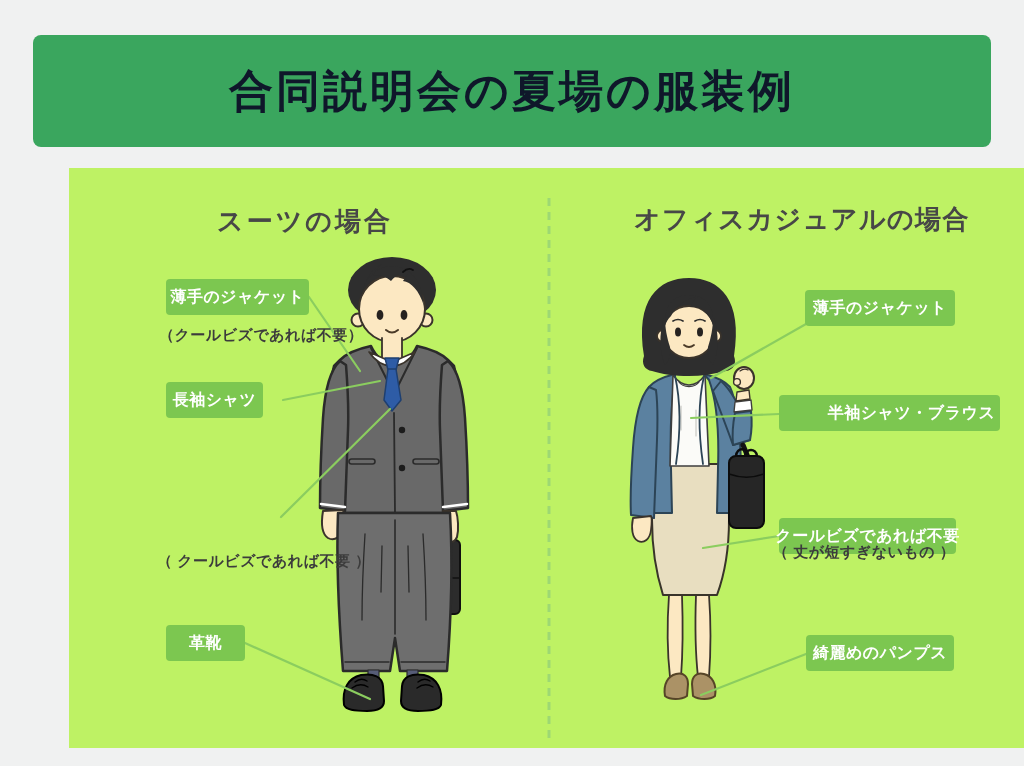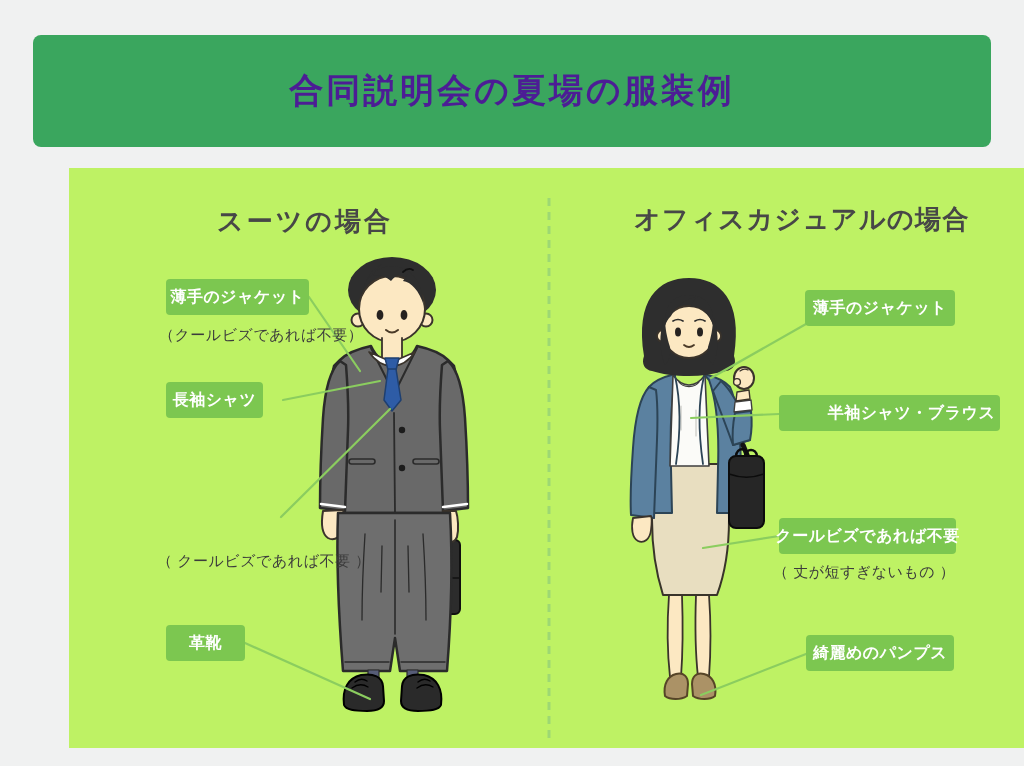--- a/index.html
+++ b/index.html
@@ -1,38 +1,38 @@
 <!DOCTYPE html>
 <html><head>
 <meta charset="utf-8">
 <style>
   html,body{margin:0;padding:0;background:#f0f1f1;}
   .page{position:relative;width:1024px;height:766px;background:#f0f1f1;
         font-family:"Liberation Sans","DejaVu Sans",sans-serif;overflow:hidden;}
   .banner{position:absolute;left:33px;top:35px;width:958px;height:112px;
           background:#3aa65e;border-radius:8px;display:flex;align-items:center;justify-content:center;}
-  .banner h1{margin:0;color:#4c1d95;font-size:34px;font-weight:bold;letter-spacing:3px;}
+  .banner h1{margin:0;color:#0f172a;font-size:44px;font-weight:bold;letter-spacing:3px;}
   .card{position:absolute;left:31px;top:168px;width:968px;height:580px;background:#bef264;margin-left:38px;}
   .scene{position:absolute;left:0;top:0;width:968px;height:580px;}
   .col-title{position:absolute;font-size:26px;font-weight:bold;color:#474747;
              text-align:center;white-space:nowrap;}
   .t-suit{left:86px;top:36px;width:300px;letter-spacing:3px;}
   .t-casual{left:565px;top:34px;width:330px;letter-spacing:1.5px;}
   .label-box{position:absolute;height:36px;background:#7cc750;color:#ffffff;
              font-size:16px;font-weight:bold;letter-spacing:.5px;border-radius:4px;
              display:flex;align-items:center;justify-content:center;white-space:nowrap;}
-  .note{position:absolute;font-size:15px;font-weight:normal;color:#3c3c3c;
+  .note{position:absolute;font-size:15px;font-weight:bold;color:#3c3c3c;
         letter-spacing:.5px;line-height:27px;white-space:nowrap;}
   .b-l1{left:97px;top:111px;width:143px;} .n-1{left:90px;top:153px;}
   .b-l2{left:97px;top:214px;width:97px;} .n-2{left:90px;top:256px;}
   .b-l3{left:97px;top:337px;width:115px;} .n-3{left:88px;top:379px;}
   .b-l4{left:97px;top:457px;width:79px;}
   .b-r1{left:736px;top:122px;width:150px;}
   .b-r2{left:710px;top:227px;width:177px;padding-left:44px;}
-  .b-r3{left:710px;top:350px;width:177px;} .n-4{left:704px;top:390px;}
+  .b-r3{left:710px;top:350px;width:177px;} .n-4{left:704px;top:370px;}
   .b-r4{left:737px;top:467px;width:148px;}
 </style>
 </head>
 <body>
 
 <div class="page">
 
   <div class="banner">
     <h1>合同説明会の夏場の服装例</h1>
   </div>

